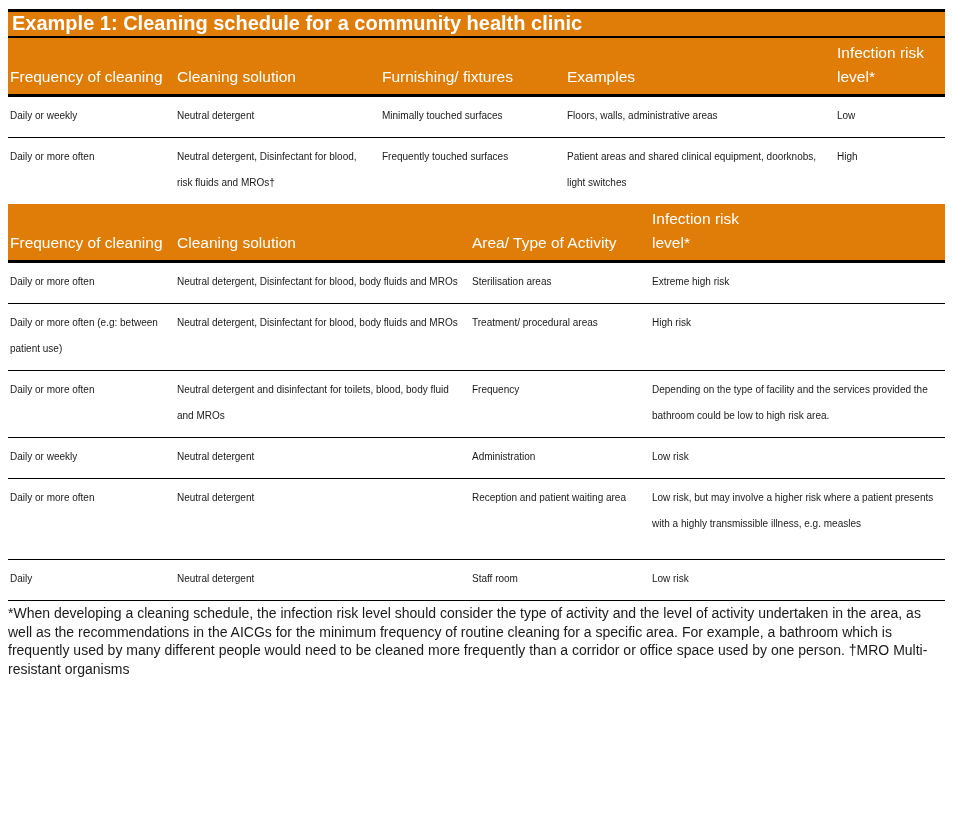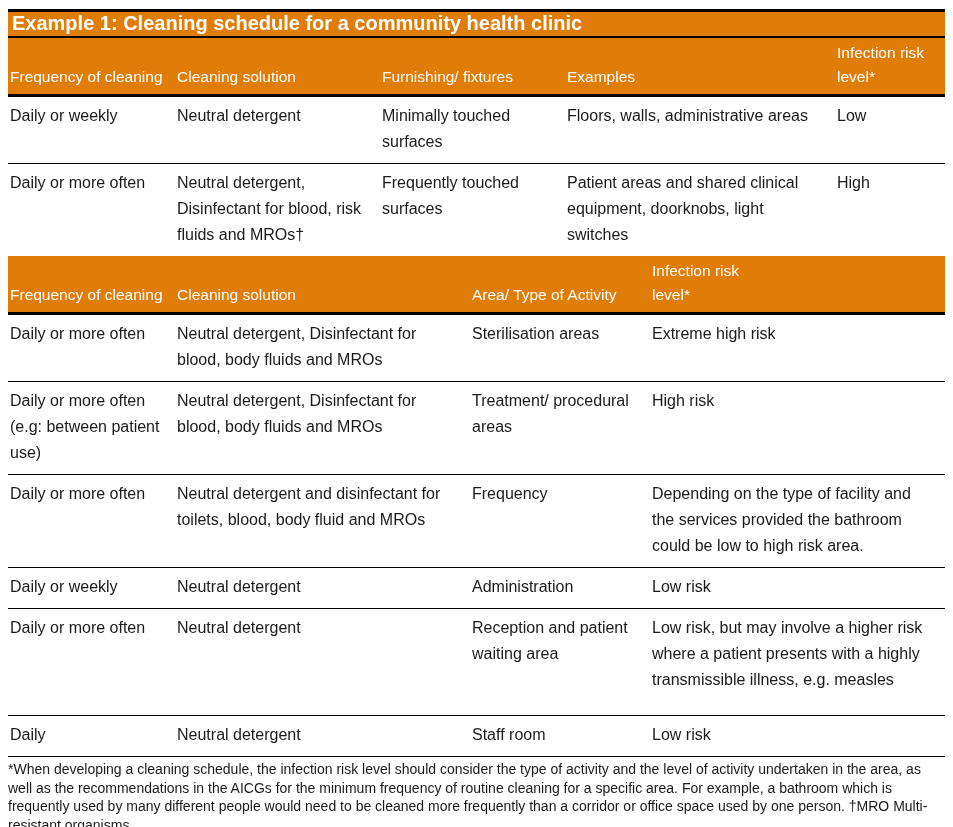--- a/index.html
+++ b/index.html
@@ -35,21 +35,21 @@
     color: #ffffff;
     font-weight: normal;
     font-size: 15.5px;
     line-height: 24px;
     text-align: left;
     vertical-align: bottom;
     padding: 3px 8px 5px 2px;
     border-bottom: 3px solid #000000;
   }
   tbody td {
-    font-size: 16px;
+    font-size: 10px;
     line-height: 26px;
     vertical-align: top;
     padding: 6px 10px 8px 2px;
     border-bottom: 1px solid #000000;
   }
   tr.no-bottom td { border-bottom: none; }
   td.tall { padding-bottom: 22px; }
   .narrow-head { display: block; width: 100px; }
   .footnotes {
     margin-top: 3px;

